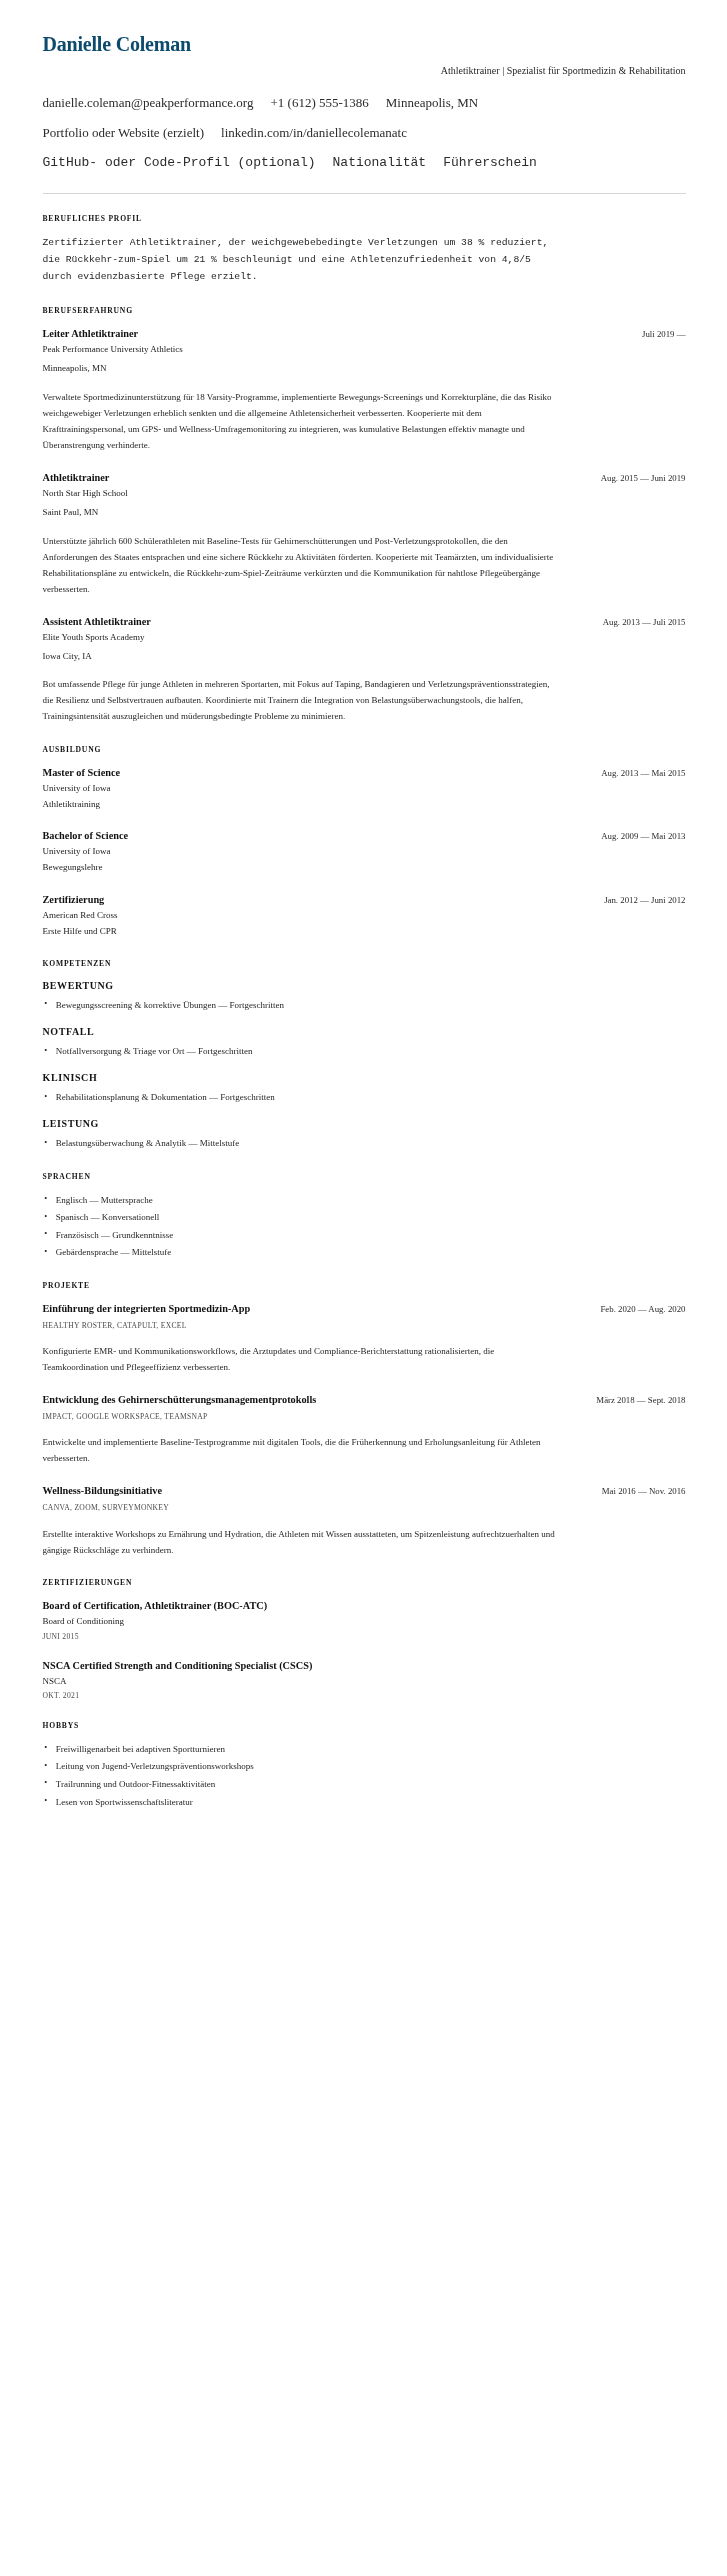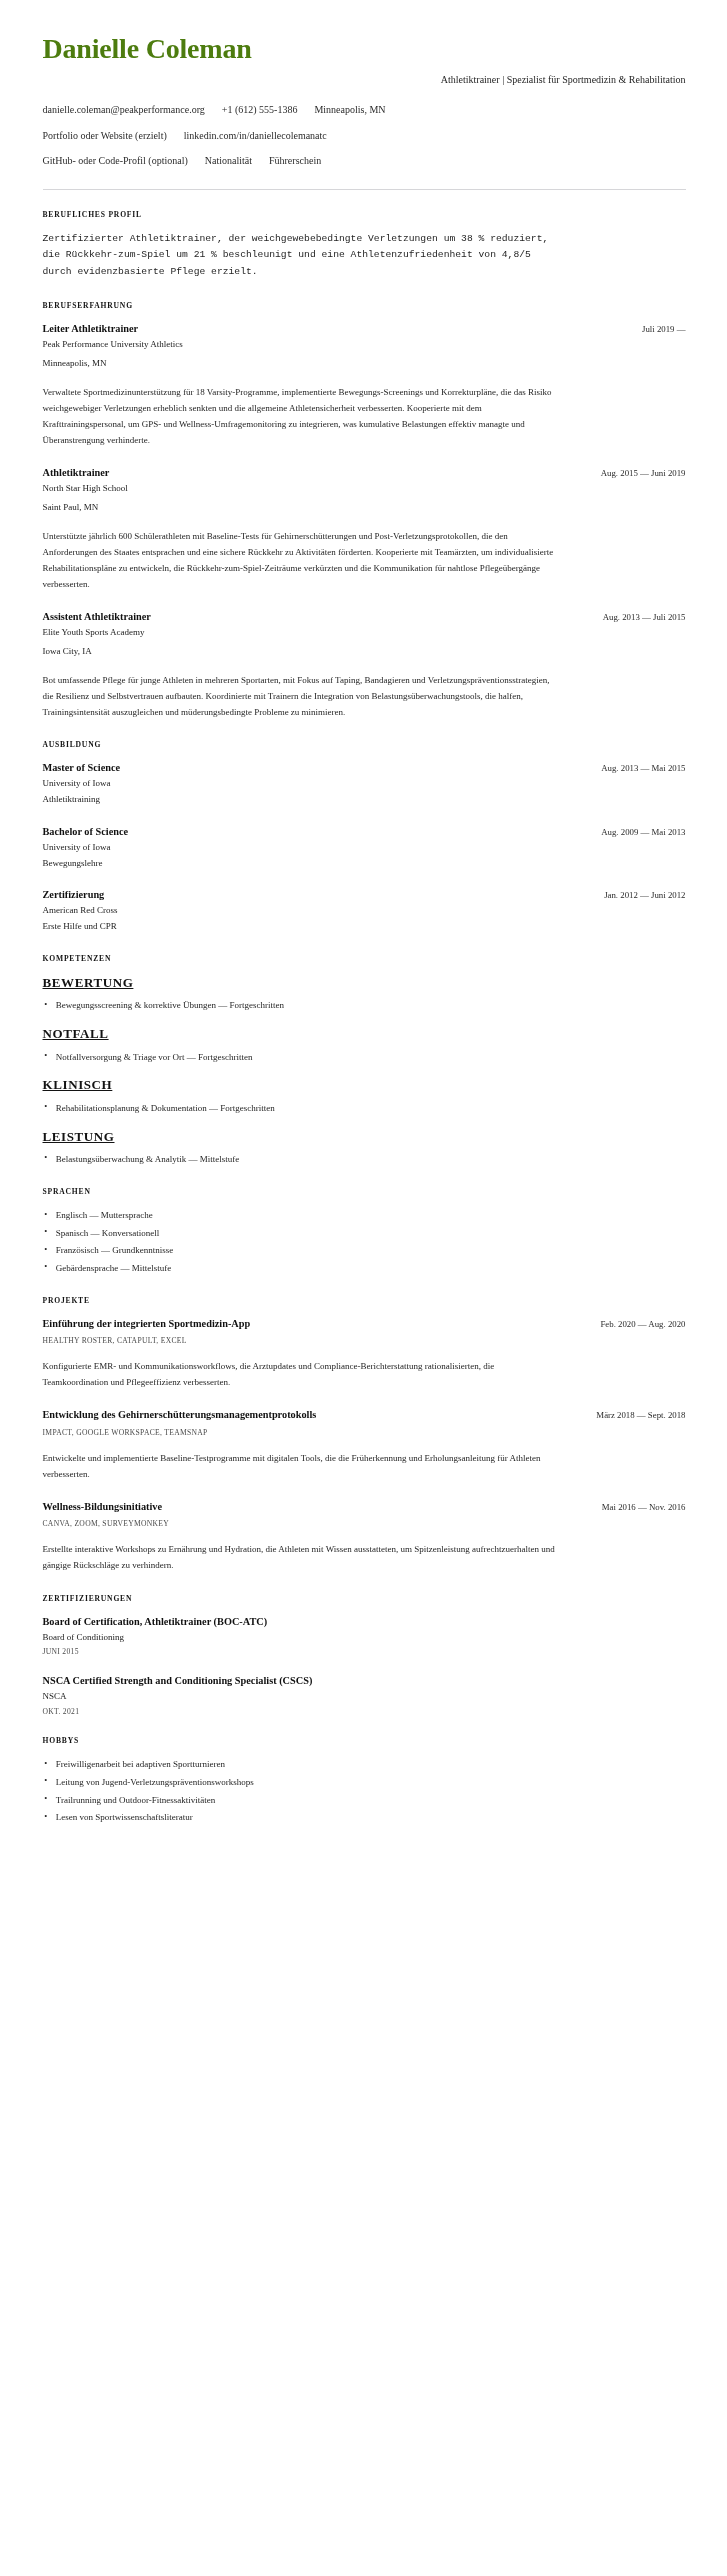--- a/index.html
+++ b/index.html
@@ -16,44 +16,44 @@
   }
   .page {
     width: 643px;
     margin: 0 auto;
     padding: 33px 0 24px 0;
     box-sizing: content-box;
   }
 
   
   .name {
-    font-size: 28px;
+    font-size: 20px;
     font-weight: 700;
     letter-spacing: -0.2px;
     line-height: 1.12;
     margin: 0 0 8.5px 0;
-    color: #4d7c0f;
+    color: #0c4a6e;
   }
   .headline {
     font-size: 10px;
     font-weight: 400;
     line-height: 1.35;
     margin: 0 0 16px 0;
     color: #262626;
     text-align: right;
   }
   .contact-row {
-    font-size: 10px;
+    font-size: 13px;
     line-height: 1.5;
     color: #2b2b2b;
     margin-bottom: 10.3px;
     display: flex;
     flex-wrap: wrap;
   }
-  .contact-row:last-of-type { margin-bottom: 0; }
+  .contact-row:last-of-type { margin-bottom: 0; font-family: Liberation Mono, monospace; }
   .contact-item { margin-right: 17px; white-space: nowrap; }
   .contact-item:last-child { margin-right: 0; }
 
   .rule {
     height: 0.6px;
     background: #d6d6d9;
     margin: 20.6px 0 0 0;
     border: 0;
   }
 
@@ -139,27 +139,26 @@
     letter-spacing: 0.3px;
     text-transform: uppercase;
     color: #4a4a4a;
     margin: 3px 0 0 0;
   }
 
   
   .skill-group { margin-bottom: 13.3px; }
   .skill-group:last-child { margin-bottom: 0; }
   .skill-group-name {
-    font-size: 13px;
+    font-size: 10px;
     font-weight: 700;
     letter-spacing: 0.6px;
     text-transform: uppercase;
     color: #131313;
     margin: 0 0 7.3px 0;
-    text-decoration: underline;
   }
 
   ul.bullets {
     list-style: none;
     margin: 0;
     padding: 0;
   }
   ul.bullets li {
     font-size: 9px;
     line-height: 1.62;

